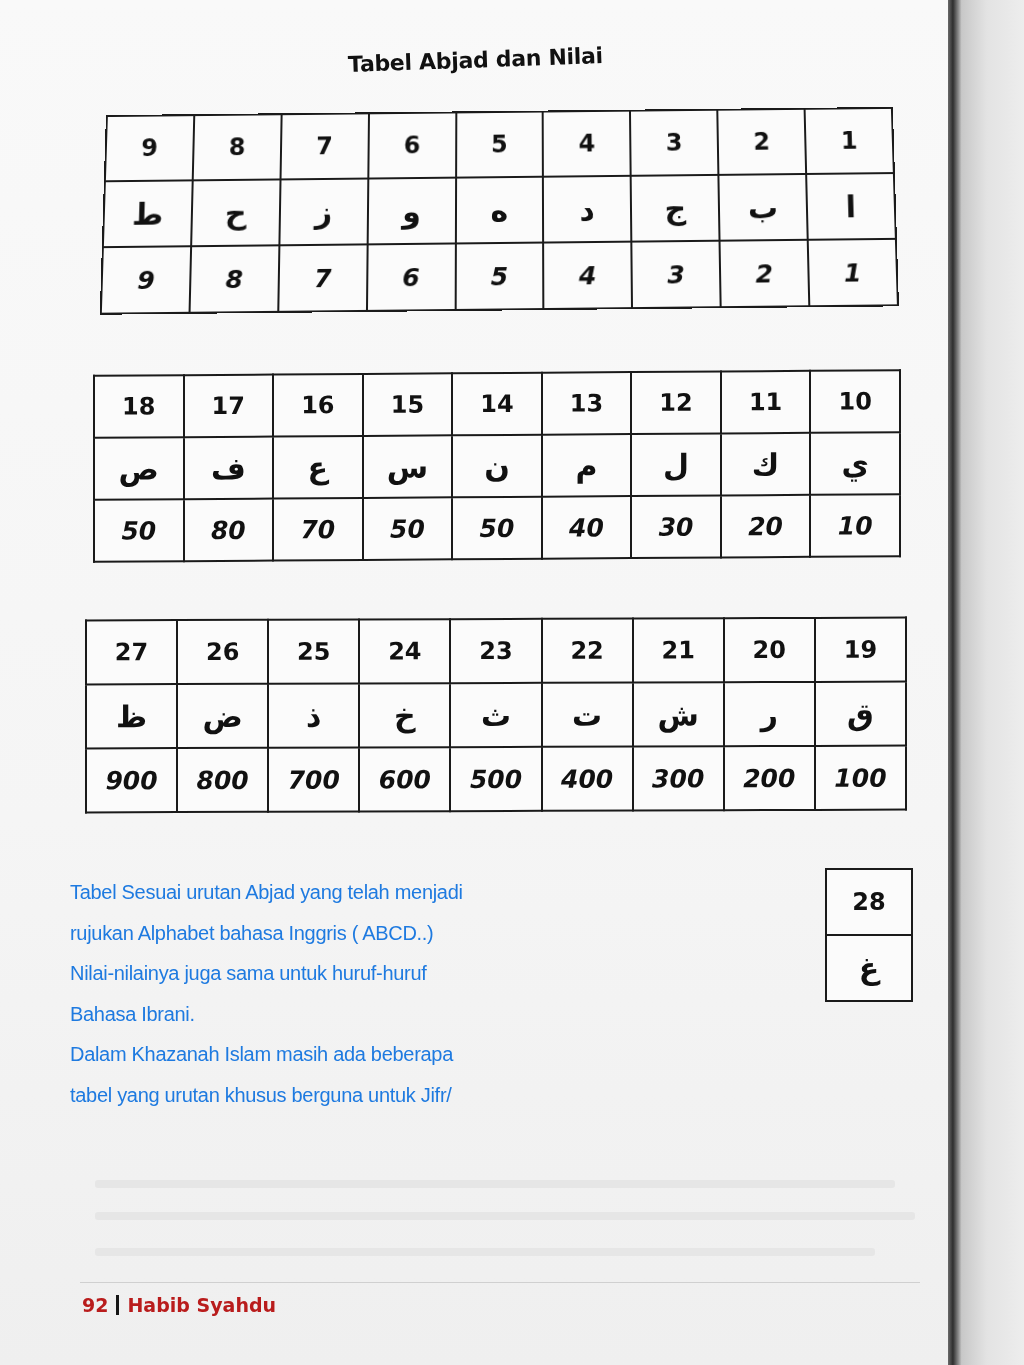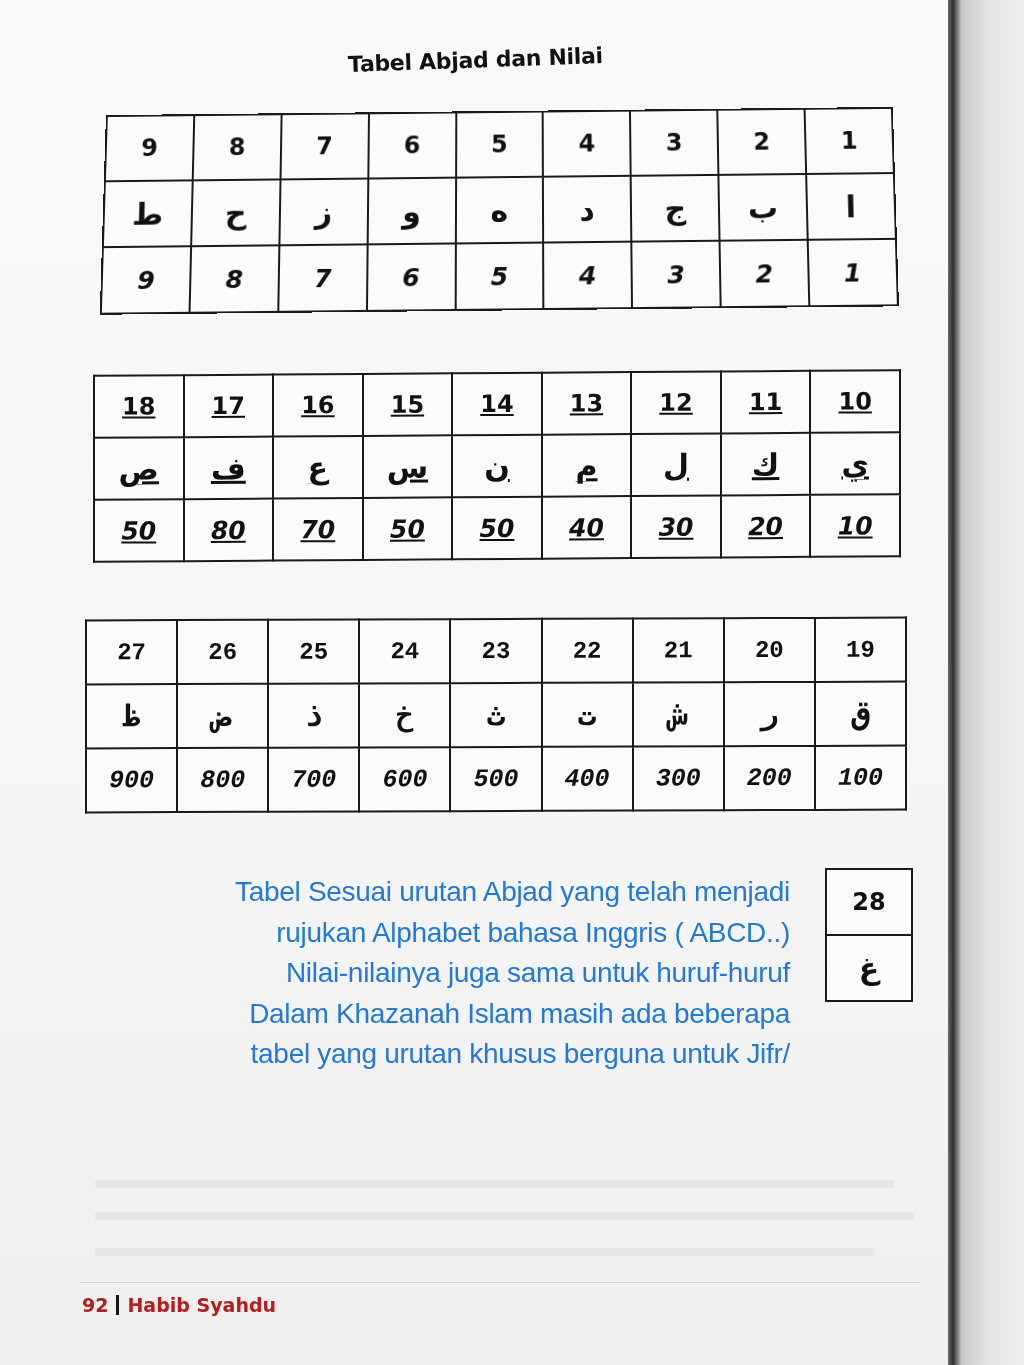--- a/index.html
+++ b/index.html
@@ -33,29 +33,29 @@
   table.abjad td {
     border: 2px solid #1a1a1a; text-align: center; vertical-align: middle;
     font-family: "DejaVu Sans", sans-serif; color: #111; padding: 0;
   }
   td.num { font-size: 24px; font-weight: bold; }
   td.letter { font-size: 30px; font-weight: bold; font-family: "DejaVu Sans", sans-serif; }
   td.val { font-size: 25px; font-style: italic; font-weight: bold; }
   #t1 { left: 103px; top: 110px; width: 793px; transform: perspective(900px) rotateX(4deg) skewY(-0.6deg); }
   #t1 td { height: 64px; }
   #t2 { left: 93px; top: 372px; width: 808px; transform: skewY(-0.4deg); }
-  #t2 td { height: 60px; text-decoration: underline; }
+  #t2 td { height: 60px; }
   #t3 { left: 85px; top: 618px; width: 822px; transform: skewY(-0.2deg); }
-  #t3 td { height: 62px; font-family: Liberation Mono, monospace; }
+  #t3 td { height: 62px; }
   #t4 { left: 825px; top: 868px; width: 88px; }
   #t4 td { height: 64px; }
   .note {
     position: absolute; left: 70px; top: 872px; width: 720px;
-    text-align: right; color: #1e7ae0;
-    font-family: "Liberation Sans", sans-serif; font-size: 28px; line-height: 40.5px;
+    text-align: left; color: #1e7ae0;
+    font-family: "Liberation Sans", sans-serif; font-size: 20px; line-height: 40.5px;
     letter-spacing: -0.3px;
   }
   .note div { white-space: nowrap; }
   .faint {
     position: absolute; left: 95px; height: 8px; background: #e6e6e6; border-radius: 3px;
   }
   .footer-rule {
     position: absolute; left: 80px; top: 1282px; width: 840px; height: 1px; background: #d0d0d0;
   }
   .footer {
@@ -199,20 +199,21 @@
   </table>
 
 <div class="faint" style="top:1180px; width:800px;"></div>
 <div class="faint" style="top:1212px; width:820px;"></div>
 <div class="faint" style="top:1248px; width:780px;"></div>
 
 <div class="note">
   <div>Tabel Sesuai urutan Abjad yang telah menjadi</div>
   <div>rujukan Alphabet bahasa Inggris ( ABCD..)</div>
   <div>Nilai-nilainya juga sama untuk huruf-huruf</div>
+  <div>Bahasa Ibrani.</div>
   <div>Dalam Khazanah Islam masih ada beberapa</div>
   <div>tabel yang urutan khusus berguna untuk Jifr/</div>
 </div>
 
 <div class="footer-rule"></div>
 <div class="footer">
   <span>92</span><span class="sep"></span><span>Habib Syahdu</span>
 </div>
 
 </body></html>

